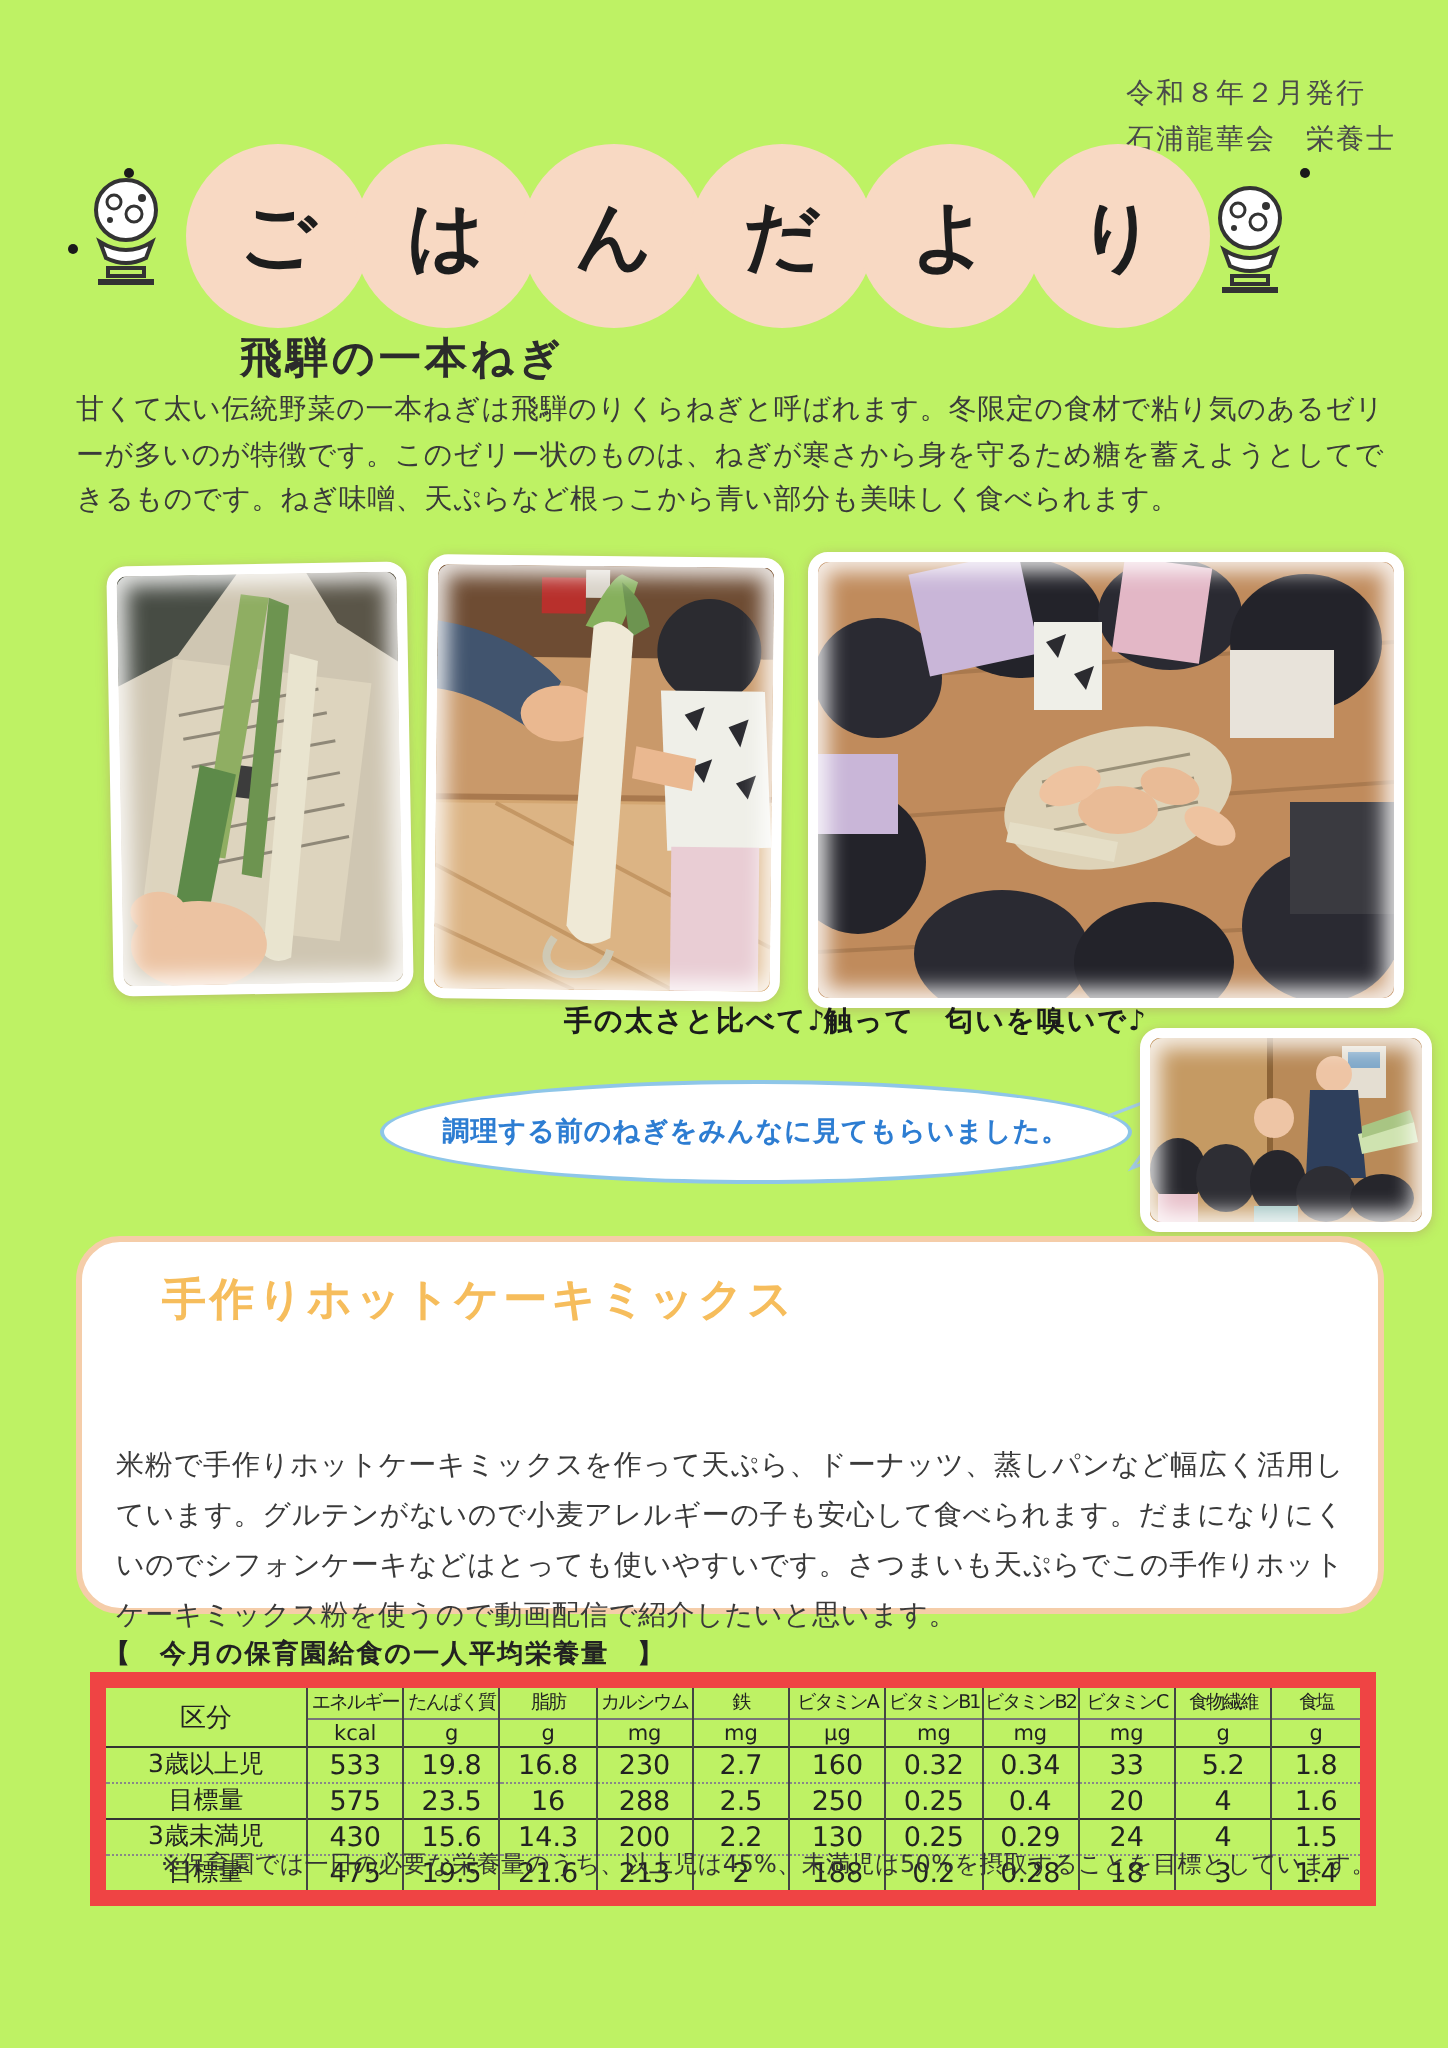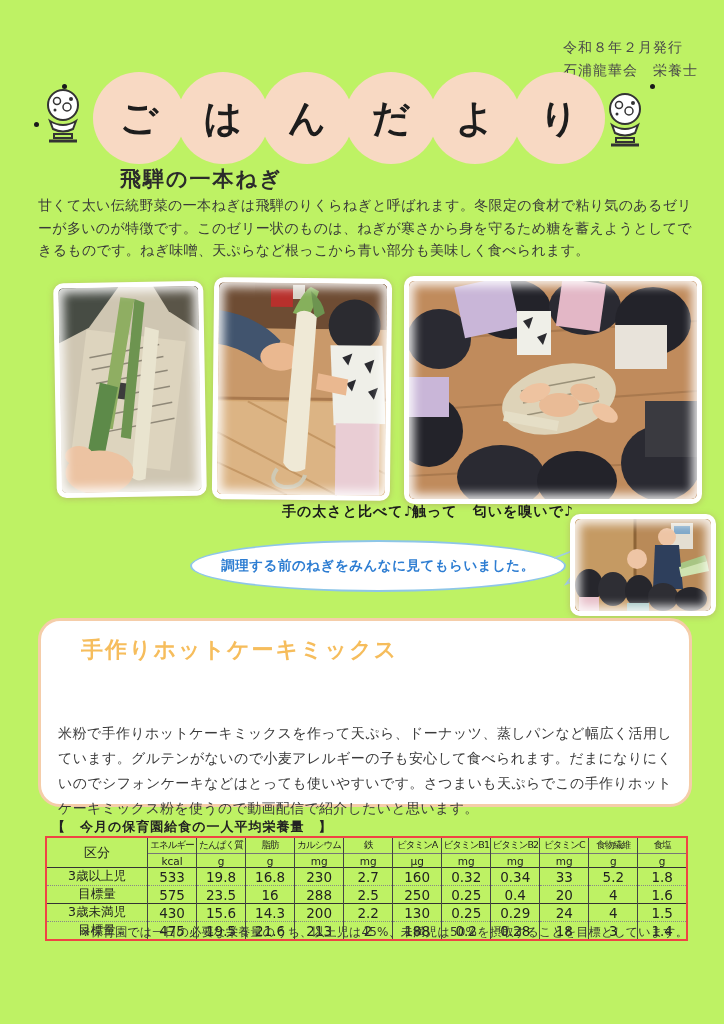--- a/index.html
+++ b/index.html
@@ -57,21 +57,21 @@
               border:3px solid #f5cda9;border-radius:22px;background:#fff;}
   .h2-heading{position:absolute;left:40px;top:14px;font-size:22px;font-weight:bold;
               color:#f6bd5c;letter-spacing:2px;text-align:center;}
   .p2{position:absolute;left:17px;top:68px;width:614px;line-height:25px;margin-top:32px;}
 
   
   .table-title{position:absolute;left:52px;top:818px;font-size:13px;font-weight:bold;
                color:#222;letter-spacing:1px;}
   .ntable-wrap{position:absolute;left:45px;top:836px;width:643px;}
   .ntable-wrap table{border-collapse:collapse;width:100%;table-layout:fixed;
-                     border:2px solid #ef4444;}
+                     border:8px solid #ef4444;}
   .ntable-wrap td{border-left:1px solid #444;border-right:1px solid #444;
                   text-align:center;padding:0;color:#222;overflow:hidden;white-space:nowrap;}
   .ntable-wrap td.kubun{width:100px;font-size:13px;}
   .ntable-wrap td.h{font-size:9.5px;letter-spacing:-1px;height:15px;}
   .ntable-wrap td.u{font-size:10.5px;height:13px;border-top:1px solid #777;}
   .ntable-wrap td.rl{font-size:12.5px;}
   .ntable-wrap td.v{font-size:13.5px;height:16px;}
   .ntable-wrap tr.first td{border-top:1px solid #333;}
   .ntable-wrap tr.dotted td{border-top:1px dotted #888;}
   .ntable-wrap tr.solid td{border-top:1.5px solid #333;}

